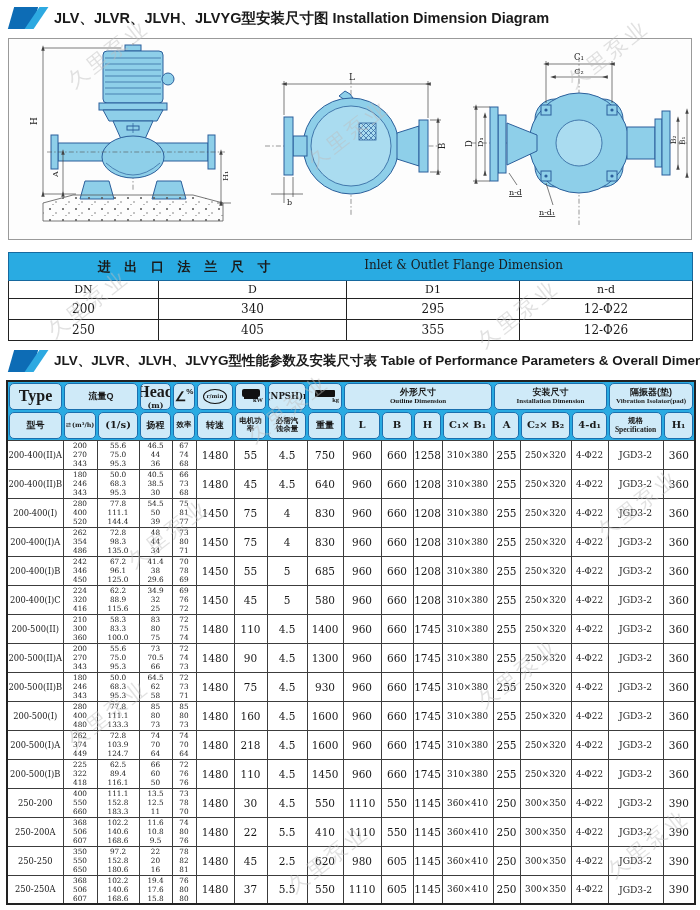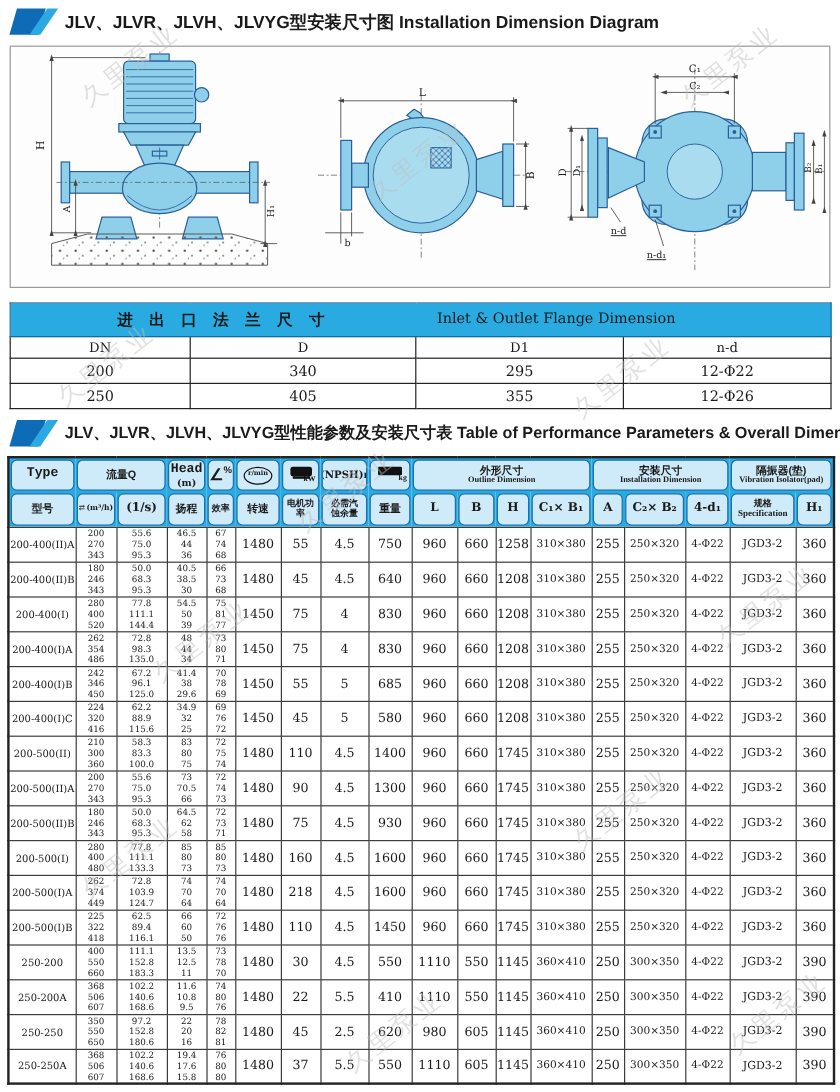--- a/index.html
+++ b/index.html
@@ -27,21 +27,21 @@
   #flange .band .bandwrap{display:flex;align-items:flex-start;}
   #flange .band .zh{flex:0 0 52%;text-align:center;font-weight:bold;font-size:13px;letter-spacing:5px;font-family:"Liberation Sans",sans-serif;}
   #flange .band .en{flex:1;text-align:left;font-size:12px;font-family:"DejaVu Serif",serif;}
   #flange .hrow td{height:18px;font-size:11px;}
   #flange .drow td{height:21px;font-size:12px;}
   
   #perfwrap{position:absolute;left:6px;top:380px;width:688px;}
   #perf{width:688px;border-collapse:collapse;table-layout:fixed;border:2px solid #222;}
   #perf thead th{background:var(--accent);padding:1px;height:29px;border:0;}
   #perf .hbox{background:var(--hcell);border:1.5px solid var(--hborder);border-radius:5px;height:100%;display:flex;flex-direction:column;align-items:center;justify-content:center;line-height:1.05;overflow:hidden;}
-  #perf .hbox .b1{font-family:Liberation Mono, monospace;font-size:11px;font-weight:bold;}
+  #perf .hbox .b1{font-family:Liberation Serif, serif;font-size:16px;font-weight:bold;}
   #perf .hbox .b2{font-size:8px;font-family:"DejaVu Serif",serif;}
   #perf .hbox .zh{font-size:9px;font-weight:bold;font-family:"Liberation Sans",sans-serif;}
   #perf .hbox .zhs{font-size:7.5px;font-weight:bold;font-family:"Liberation Sans",sans-serif;line-height:1.1;}
   #perf .hbox .en{font-size:7px;font-family:Liberation Serif, serif;}
   #perf .hbox .sub{font-family:"DejaVu Serif",serif;font-size:10px;font-weight:bold;}
   #perf .hbox .unitline{font-size:6.3px;font-family:"DejaVu Serif",serif;display:flex;align-items:center;gap:1px;}
   .mglyph{width:18px;height:8px;background:#111;border-radius:2px;position:relative;}
   .mglyph:after{content:"";position:absolute;left:2px;bottom:-2px;width:14px;height:2px;background:#111;}
   .wglyph{width:20px;height:7px;background:#111;border-radius:1px;}
   .unit{font-size:6.5px;font-family:Liberation Serif, serif;align-self:flex-end;margin-right:2px;}

